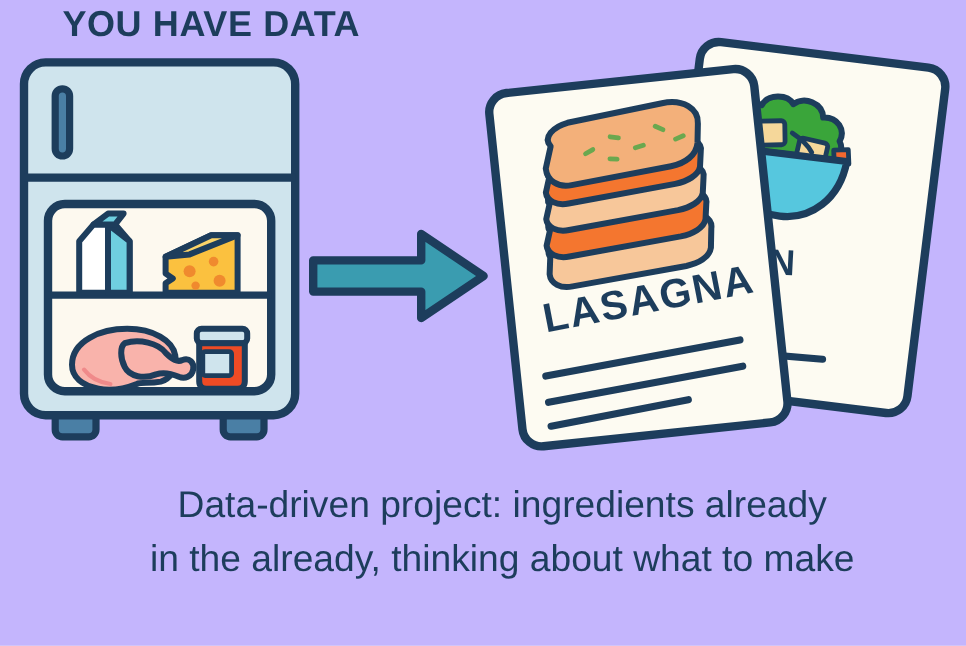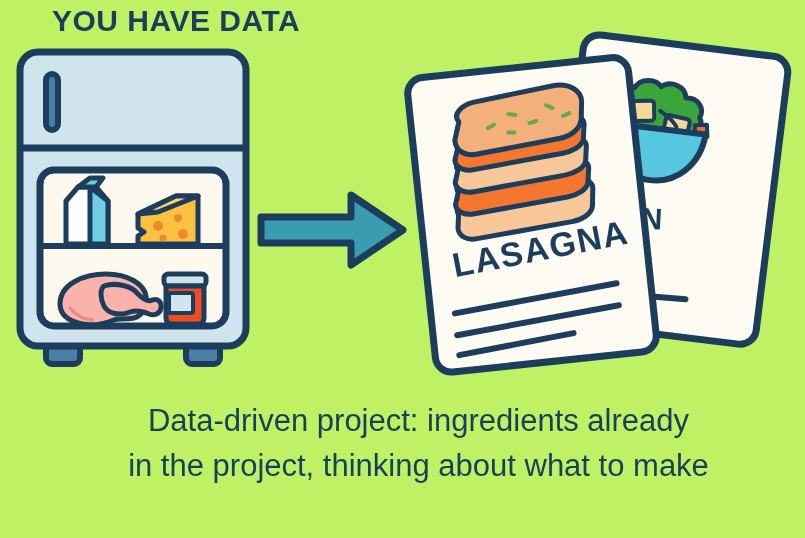--- a/index.html
+++ b/index.html
@@ -11,21 +11,21 @@
     height: 538px;
     background: #fdf9e7;
     font-family: "Liberation Sans", sans-serif;
     overflow: hidden;
     position: relative;
   }
   #stage {
     position: relative;
     width: 805px;
     height: 538px;
-    background: #bef264;
+    background: #c4b5fd;
   }
 
   
   #headline {
     position: absolute;
     left: 52px;
     top: 4px;
     font-size: 30px;
     font-weight: bold;
     letter-spacing: 0.5px;
@@ -220,16 +220,16 @@
           <line x1="46" y1="288" x2="210" y2="275"></line>
           <line x1="46" y1="310" x2="210" y2="297"></line>
           <line x1="46" y1="330" x2="162" y2="320"></line>
         </g>
       </g>
     </svg>
   </div>
 
   <div id="caption">
     <span class="cap-line">Data-driven project: ingredients already</span>
-    <span class="cap-line">in the project, thinking about what to make</span>
+    <span class="cap-line">in the already, thinking about what to make</span>
   </div>
 
 </div>
 
 </body></html>

